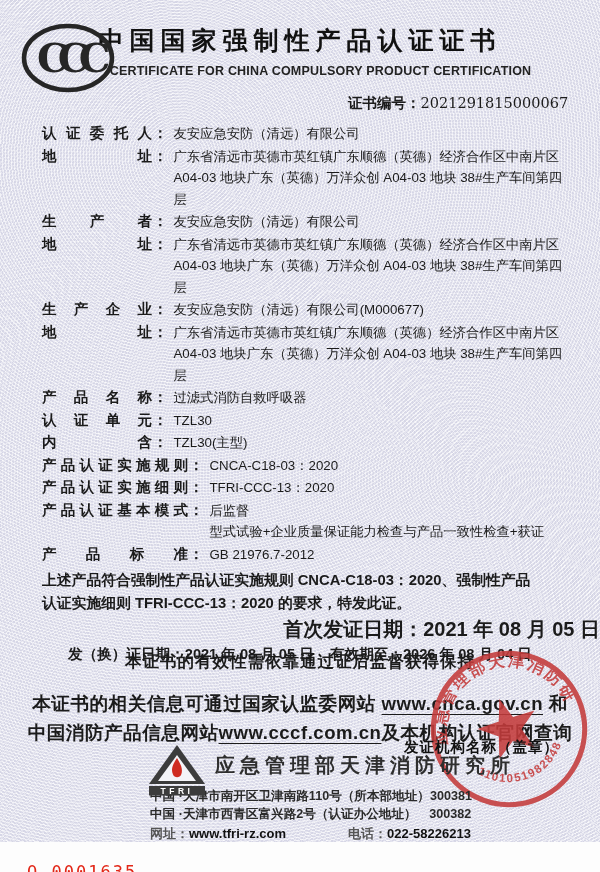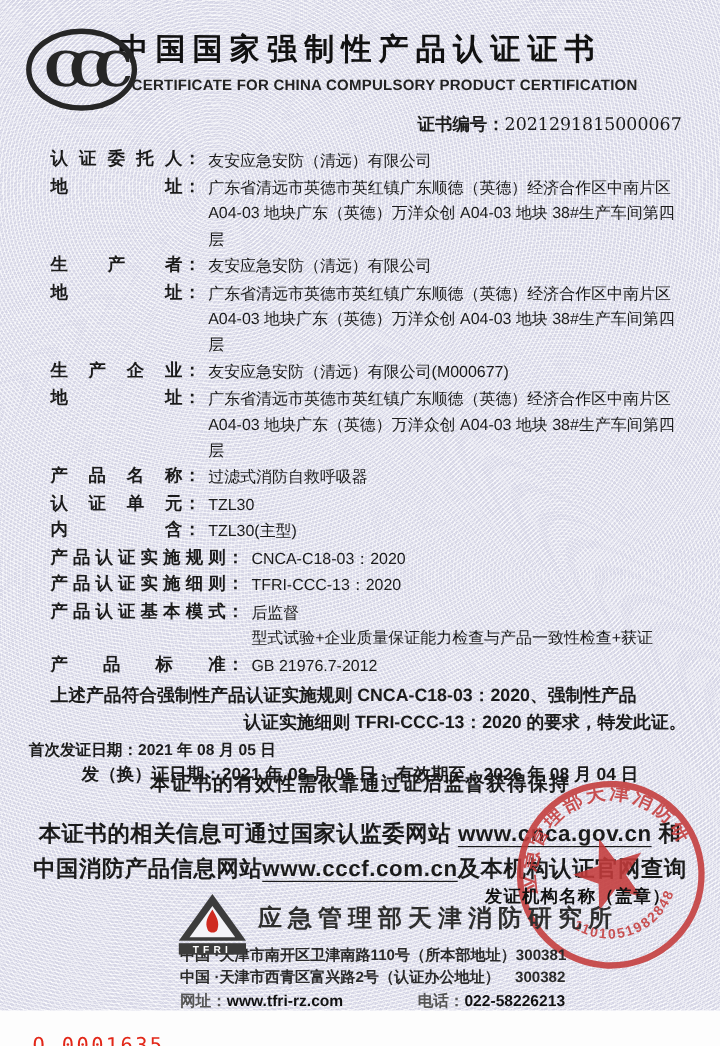--- a/index.html
+++ b/index.html
@@ -25,22 +25,22 @@
   
   .body { margin:10px 28px 0 42px; }
   .row { display:flex; line-height:21.5px; margin-bottom:1px; }
   .lbl { flex:0 0 110px; font-weight:bold; font-size:14.5px; text-align:justify; text-align-last:justify; white-space:nowrap; }
   .lbl.w2 { flex:0 0 146px; }
   .colon { font-weight:bold; font-size:14.5px; padding:0 2px 0 1px; }
   .val { font-size:13.3px; padding-left:4px; }
   .val div { line-height:21.5px; }
   
   .decl { margin:4px 28px 0 42px; font-weight:bold; font-size:14.8px; line-height:23px; }
-  .decl .l2 { text-align:right; }
-  .d-first { text-align:left; font-weight:bold; font-size:13px; margin-top:1px;padding-left:24px; }
+  .decl .l2 { text-align:left; }
+  .d-first { text-align:right; font-weight:bold; font-size:20px; margin-top:1px;padding-left:24px; }
   .d-reissue { text-align:center; font-weight:bold; font-size:14.6px; margin-top:2px; white-space:nowrap; }
   .d-validity { text-align:center; font-weight:bold; font-size:16.5px; margin-top:-13px; letter-spacing:1px; }
   
   .notice { margin-top:16px; text-align:center; font-weight:bold; font-size:18.6px; line-height:29px; letter-spacing:.5px; }
   .uline { text-decoration:underline; text-underline-offset:4px; }
   
   .seal { position:absolute; left:425px; top:645px; width:168px; height:168px; transform:rotate(-18deg); opacity:.88; }
   .seal-caption { position:absolute; left:404px; top:738px; font-size:14.5px; font-weight:bold; letter-spacing:1px; color:#111; font-family:"Liberation Serif", serif; }
   
   .footer { position:absolute; left:0; top:740px; width:100%; }

